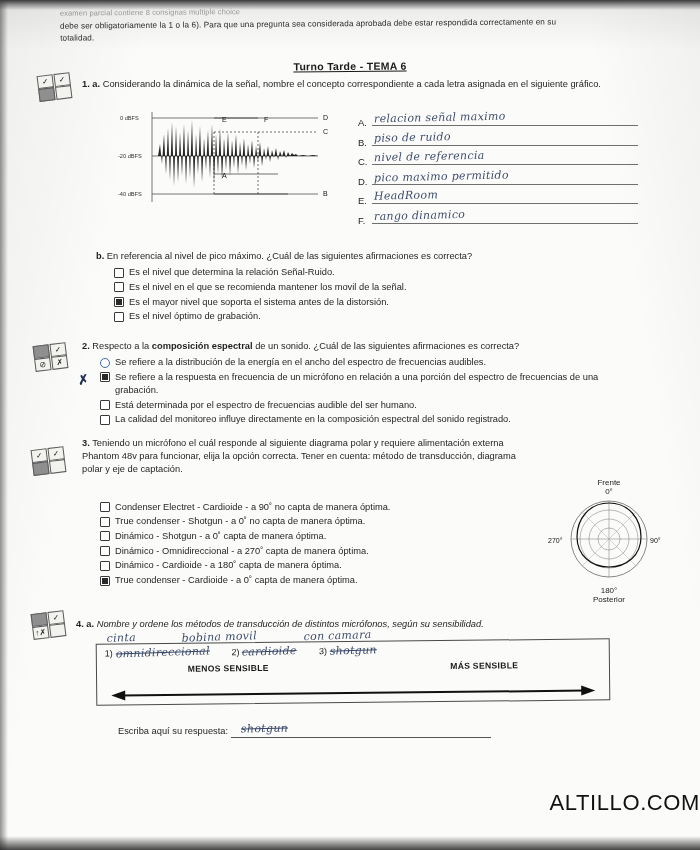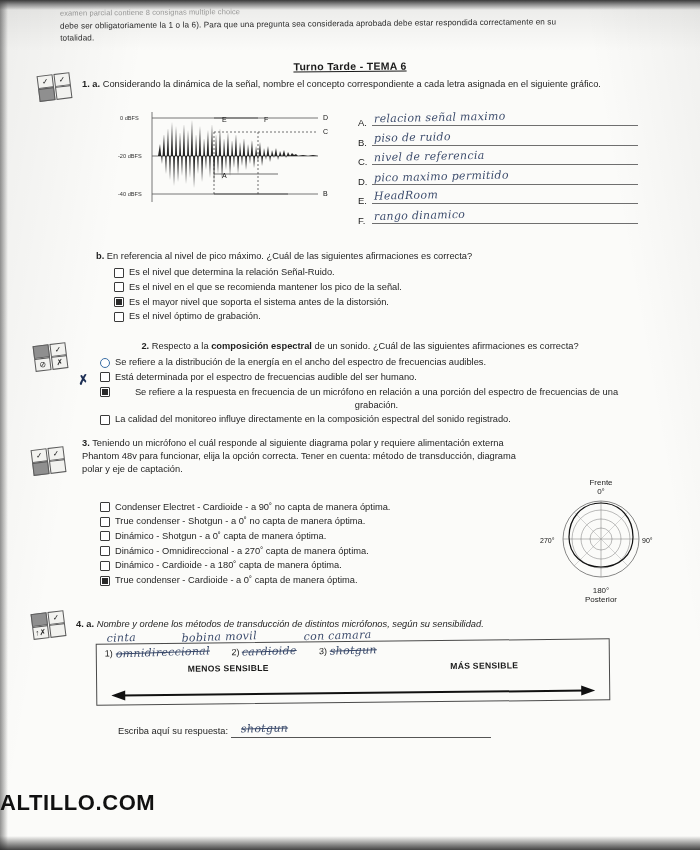--- a/index.html
+++ b/index.html
@@ -172,21 +172,21 @@
   
   .fig {
     position: absolute;
     left: 118px; top: 104px;
     width: 232px; height: 118px;
   }
 
   
   .polar {
     position: absolute;
-    right: 36px; top: 478px;
+    right: 28px; top: 478px;
     width: 126px; height: 128px;
     text-align: center;
   }
   .polar .cap {
     font-size: 8px;
     color: #222;
   }
 
   
   .q4box {
@@ -208,23 +208,23 @@
   .arrowline {
     position: absolute;
     left: 14px; right: 14px; top: 43px;
     height: 10px;
   }
 
   .watermark {
     position: absolute;
     left: 0; right: 0;
     top: 790px;
-    text-align: left;
+    text-align: right;
     font-size: 22px;
-    font-weight: bold;
+    font-weight: normal;
     letter-spacing: .6px;
     color: #111;
   }
 
   .writeline {
     display: inline-block;
     border-bottom: 1px solid #555;
     width: 260px;
     height: 13px;
     position: relative;
@@ -346,21 +346,21 @@
       <span class="bold">b.</span>
       <span>En referencia al nivel de pico máximo. ¿Cuál de las siguientes afirmaciones es correcta?</span>
     </div>
     <div style="padding-left:18px;">
       <div class="opt">
         <span class="box"></span>
         <span>Es el nivel que determina la relación Señal-Ruido.</span>
       </div>
       <div class="opt">
         <span class="box"></span>
-        <span>Es el nivel en el que se recomienda mantener los pico de la señal.</span>
+        <span>Es el nivel en el que se recomienda mantener los movil de la señal.</span>
       </div>
       <div class="opt">
         <span class="box checked"></span>
         <span>Es el mayor nivel que soporta el sistema antes de la distorsión.</span>
       </div>
       <div class="opt">
         <span class="box"></span>
         <span>Es el nivel óptimo de grabación.</span>
       </div>
     </div>
@@ -371,37 +371,37 @@
         <div class="cell dark"></div>
         <div class="cell">✓</div>
       </div>
     <div class="cellrow">
         <div class="cell">⊘</div>
         <div class="cell">✗</div>
       </div>
   </div>
   <div class="tick" style="left:78px; top:372px;">✗</div>
 
-  <div class="q" style="left:82px; top:340px; width:556px;text-align:center;">
+  <div class="q" style="left:82px; top:340px; width:556px;">
     <div style="margin-bottom:3px;">
       <span class="qnum">2.</span>
       <span>Respecto a la </span><span class="bold">composición espectral</span><span> de un sonido. ¿Cuál de las siguientes afirmaciones es correcta?</span>
     </div>
     <div style="padding-left:18px;">
       <div class="opt">
         <span class="box circled"></span>
         <span>Se refiere a la distribución de la energía en el ancho del espectro de frecuencias audibles.</span>
       </div>
       <div class="opt">
-        <span class="box"></span>
-        <span>Está determinada por el espectro de frecuencias audible del ser humano.</span>
-      </div>
-      <div class="opt">
         <span class="box checked"></span>
         <span>Se refiere a la respuesta en frecuencia de un micrófono en relación a una porción del espectro de frecuencias de una grabación.</span>
+      </div>
+      <div class="opt">
+        <span class="box"></span>
+        <span>Está determinada por el espectro de frecuencias audible del ser humano.</span>
       </div>
       <div class="opt">
         <span class="box"></span>
         <span>La calidad del monitoreo influye directamente en la composición espectral del sonido registrado.</span>
       </div>
     </div>
   </div>
 
   <div class="mark" style="left:32px; top:448px;">
     <div class="cellrow">

